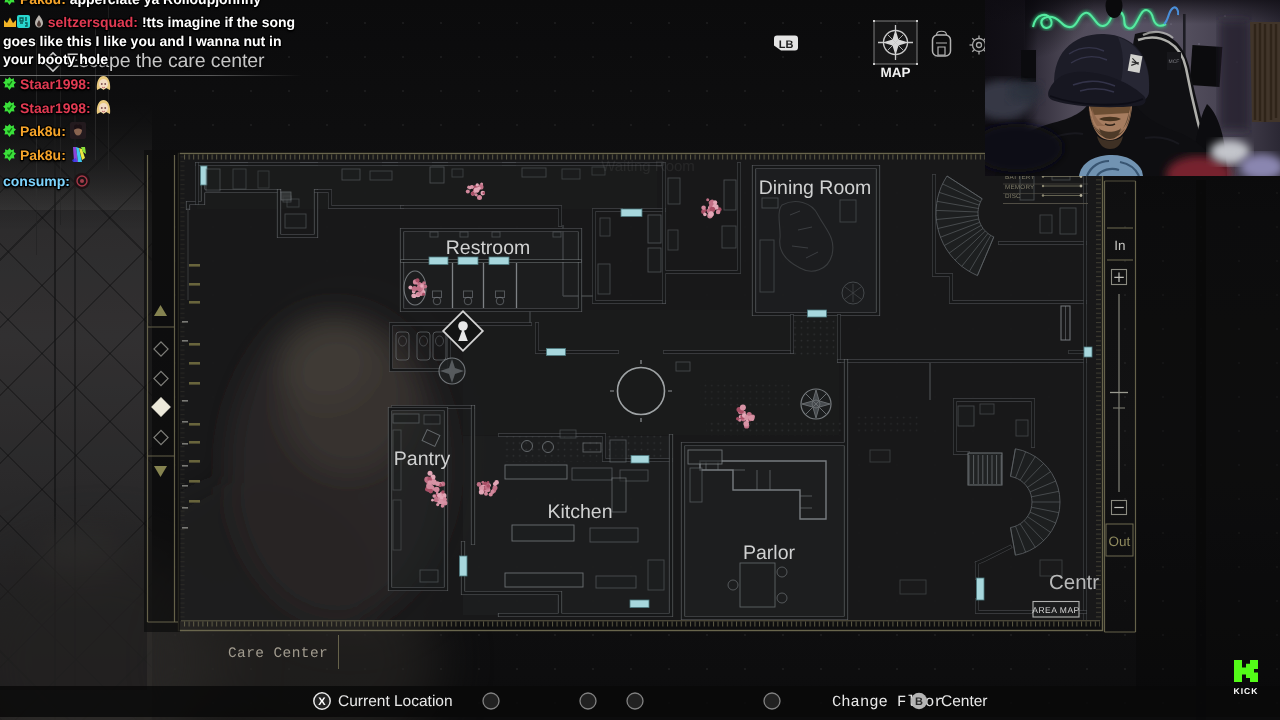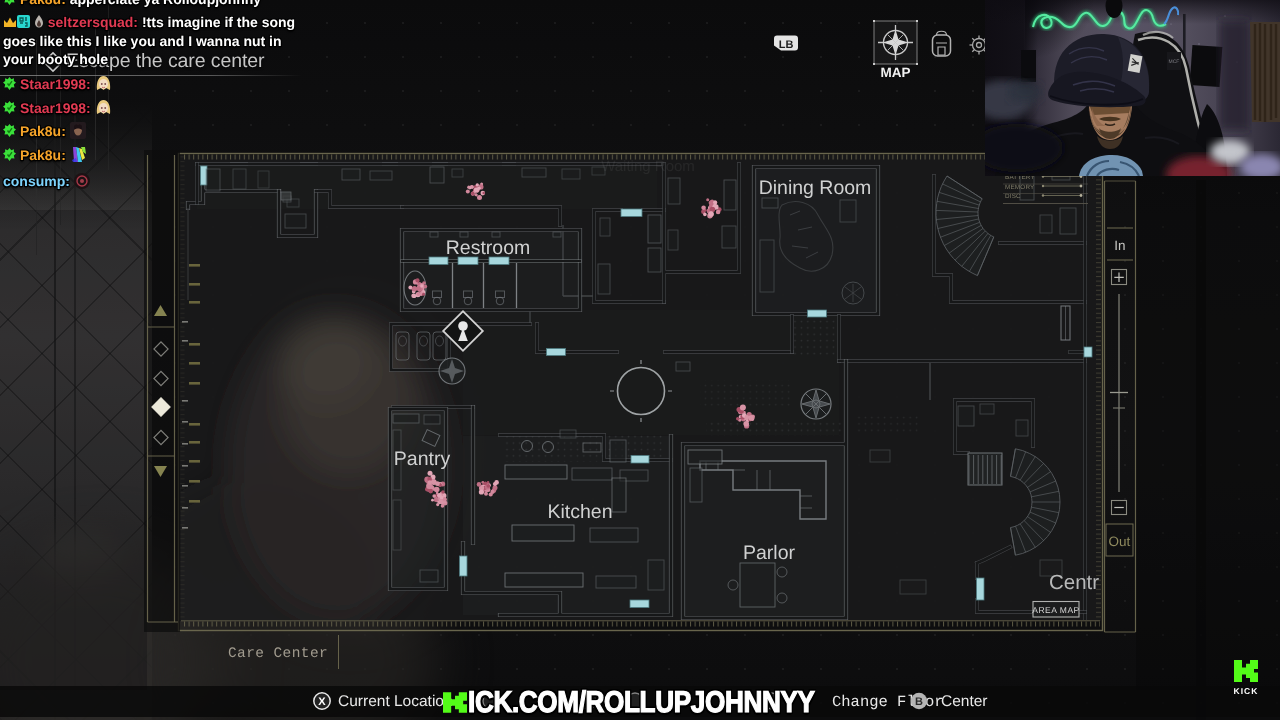--- a/index.html
+++ b/index.html
@@ -917,25 +917,19 @@
 <div class="btxt" style="left:832px;font-family:Liberation Mono, monospace;">Change Floor</div>
 
 <svg class="abs" style="left:909px;top:5px;" width="20" height="20">
         <circle cx="10" cy="10" r="8.2" fill="#b5b5b5"></circle>
         <text x="10" y="14" font-size="11" font-weight="bold" fill="#2a2a2a" text-anchor="middle" font-family="Liberation Sans">B</text>
       </svg>
 
 <div class="btxt" style="left:941px;">Center</div>
 </div>
 
-<div class="abs" id="banner">
-<svg class="abs" style="left:0;top:5px;" width="24" height="21" viewBox="0 0 22 19">
-        <path d="M0,0 H7.5 V6.5 H11 V3.2 H14.5 V0 H22 V8 H18.5 V11 H22 V19 H14.5 V15.8 H11 V12.5 H7.5 V19 H0 Z" fill="#53fc18"></path>
-      </svg>
-<div id="bannertxt">ICK.COM/ROLLUPJOHNNYY</div>
-</div>
 
 <svg class="abs" style="left:1233px;top:659px;" width="26" height="40" viewBox="0 0 26 40">
       <g transform="scale(1.0)">
         <path d="M1,1 H9 V8.5 H13 V4.7 H17 V1 H25 V10 H21 V13.5 H25 V23 H17 V19 H13 V15.5 H9 V23 H1 Z" fill="#53fc18"></path>
       </g>
       <text x="13" y="35" font-size="8.5" font-weight="bold" fill="#fff" text-anchor="middle" font-family="Liberation Sans" letter-spacing="1">KICK</text>
     </svg>
 </div>
 </body></html>

